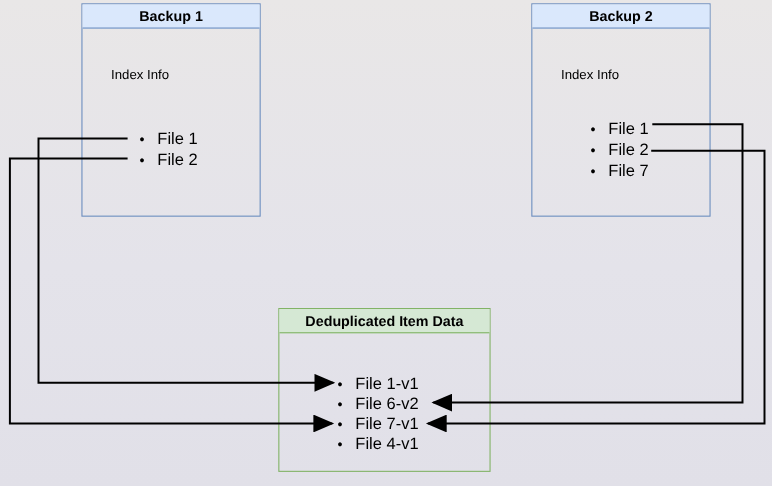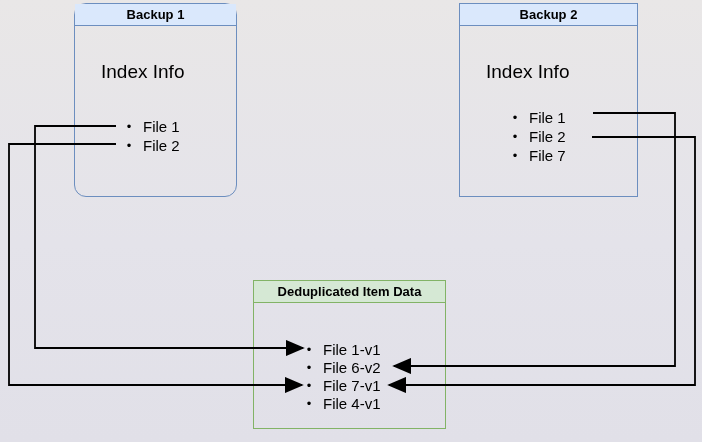--- a/index.html
+++ b/index.html
@@ -33,21 +33,21 @@
     color:#000;
     border-bottom:1.5px solid;
     box-sizing:border-box;
   }
   .blue .box-header{background:#dae8fc;border-color:#6c8ebf;}
   .green .box-header{background:#d5e8d4;border-color:#82b366;}
   .index-label{
     position:absolute;
     left:26px;
     top:57px;
-    font-size:19px;
+    font-size:12px;
     color:#000;
     white-space:nowrap;
   }
   .file-list{
     position:absolute;
     white-space:nowrap;
   }
   .li{
     display:flex;
     align-items:center;
@@ -66,38 +66,38 @@
     position:absolute;
     left:0; top:0;
     pointer-events:none;
   }
 </style>
 </head>
 <body>
 
 <div id="canvas">
 
-  <div class="box blue backup" style="left:74px;top:3px;width:163px;height:194px;border-radius:12px;">
+  <div class="box blue backup" style="left:74px;top:3px;width:163px;height:194px;">
     <div class="box-header">
       <span>Backup 1</span>
     </div>
     <div class="index-label">Index Info</div>
     <div class="file-list" style="left:47px;top:113px;">
       <div class="li">
         <span class="bullet">•</span>
         <span>File 1</span>
       </div>
       <div class="li">
         <span class="bullet">•</span>
         <span>File 2</span>
       </div>
     </div>
   </div>
 
-  <div class="box blue backup" style="left:459px;top:3px;width:179px;height:194px;">
+  <div class="box blue backup" style="left:483px;top:3px;width:163px;height:194px;">
     <div class="box-header">
       <span>Backup 2</span>
     </div>
     <div class="index-label">Index Info</div>
     <div class="file-list" style="left:48px;top:104px;">
       <div class="li">
         <span class="bullet">•</span>
         <span>File 1</span>
       </div>
       <div class="li">

